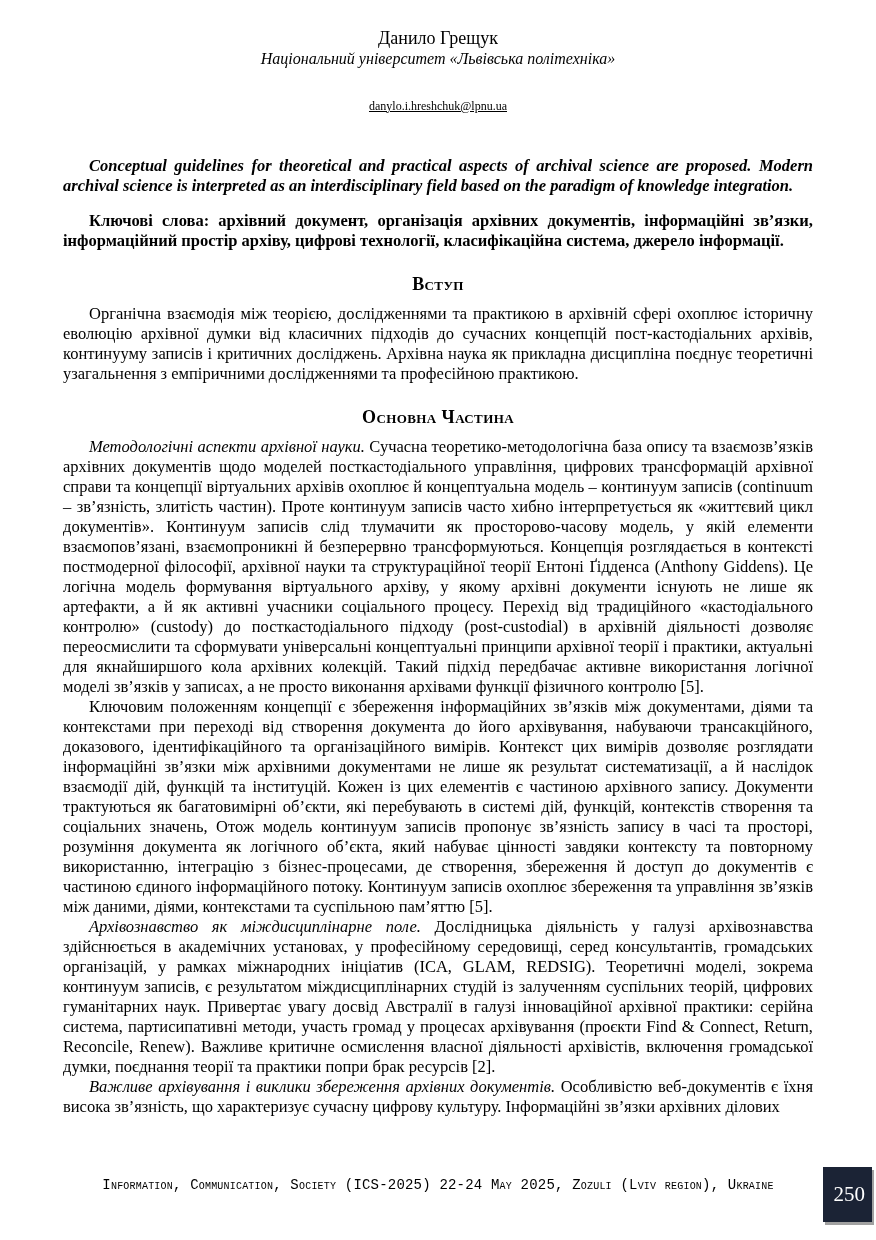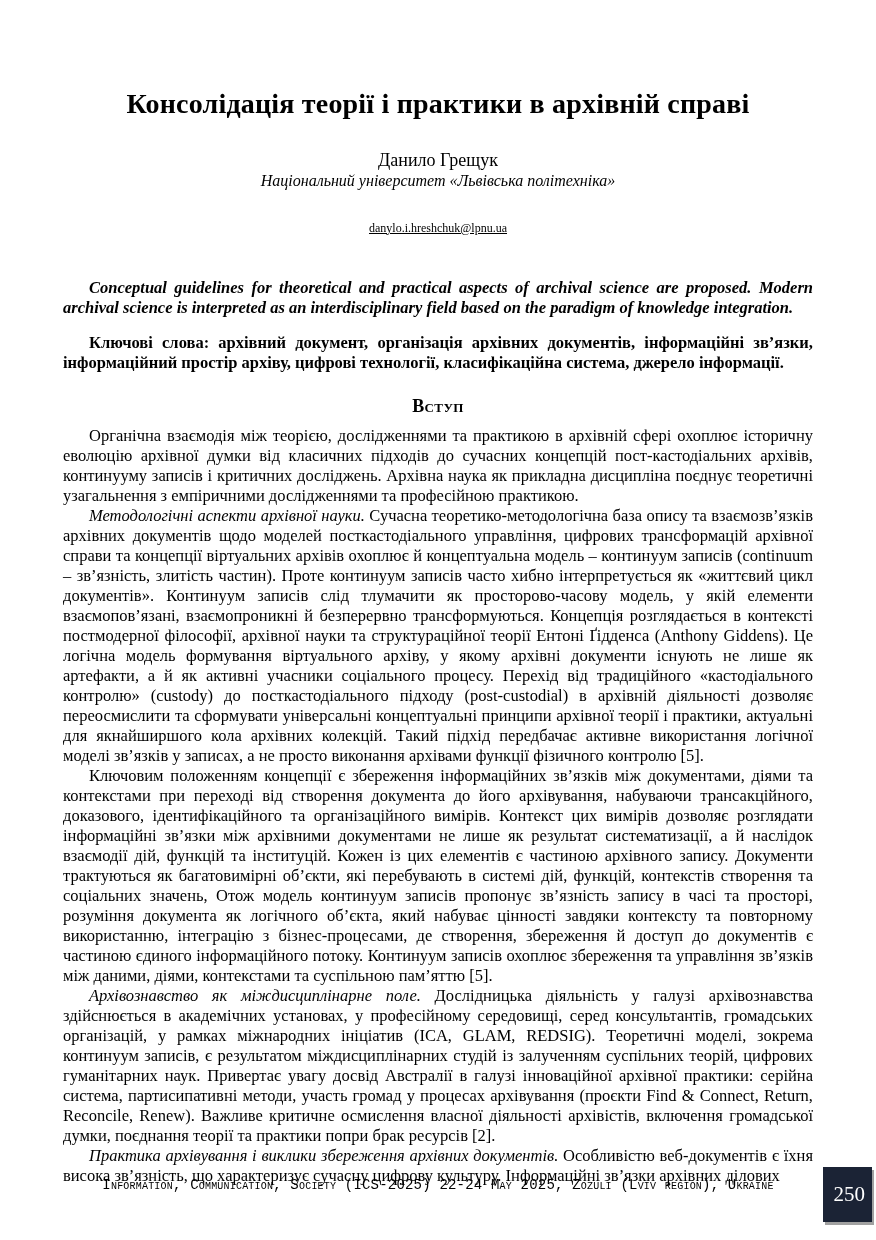--- a/index.html
+++ b/index.html
@@ -78,43 +78,43 @@
     font-size:21px;
     box-shadow:2px 3px 0 rgba(145,145,145,0.85);
   }
 </style>
 </head>
 <body>
 
 <div class="page">
   <div class="content">
 
-    <h1 class="paper-title">Консолідація теорії і практики в архівній справі</h1>
 
     <div class="author-block">
       <div class="author-name">Данило Грещук</div>
       <div class="aff-line">Національний університет «Львівська політехніка»</div>
       <div class="email-line"><span class="email-link">danylo.i.hreshchuk@lpnu.ua</span></div>
     </div>
 
     <p class="abstract">Conceptual guidelines for theoretical and practical aspects of archival science are proposed. Modern archival science is interpreted as an interdisciplinary field based on the paradigm of knowledge integration.</p>
 
     <p class="keywords"><span>Ключові слова:</span> <span>архівний документ, організація архівних документів, інформаційні зв’язки, інформаційний простір архіву, цифрові технології, класифікаційна система, джерело інформації.</span></p>
 
     <h2 class="section-heading">Вступ</h2>
     <p class="body-par">Органічна взаємодія між теорією, дослідженнями та практикою в архівній сфері охоплює історичну еволюцію архівної думки від класичних підходів до сучасних концепцій пост-кастодіальних архівів, континууму записів і критичних досліджень. Архівна наука як прикладна дисципліна поєднує теоретичні узагальнення з емпіричними дослідженнями та професійною практикою.</p>
 
+    <h2 class="section-heading">Основна Частина</h2>
 
     <p class="body-par"><span class="lead-italic">Методологічні аспекти архівної науки. </span><span>Сучасна теоретико-методологічна база опису та взаємозв’язків архівних документів щодо моделей посткастодіального управління, цифрових трансформацій архівної справи та концепції віртуальних архівів охоплює й концептуальна модель – континуум записів (continuum – зв’язність, злитість частин). Проте континуум записів часто хибно інтерпретується як «життєвий цикл документів». Континуум записів слід тлумачити як просторово-часову модель, у якій елементи взаємопов’язані, взаємопроникні й безперервно трансформуються. Концепція розглядається в контексті постмодерної філософії, архівної науки та структураційної теорії Ентоні Ґідденса (Anthony Giddens). Це логічна модель формування віртуального архіву, у якому архівні документи існують не лише як артефакти, а й як активні учасники соціального процесу. Перехід від традиційного «кастодіального контролю» (custody) до посткастодіального підходу (post-custodial) в архівній діяльності дозволяє переосмислити та сформувати універсальні концептуальні принципи архівної теорії і практики, актуальні для якнайширшого кола архівних колекцій. Такий підхід передбачає активне використання логічної моделі зв’язків у записах, а не просто виконання архівами функції фізичного контролю [5].</span></p>
 
     <p class="body-par"><span>Ключовим положенням концепції є збереження інформаційних зв’язків між документами, діями та контекстами при переході від створення документа до його архівування, набуваючи трансакційного, доказового, ідентифікаційного та організаційного вимірів. Контекст цих вимірів дозволяє розглядати інформаційні зв’язки між архівними документами не лише як результат систематизації, а й наслідок взаємодії дій, функцій та інституцій. Кожен із цих елементів є частиною архівного запису. Документи трактуються як багатовимірні об’єкти, які перебувають в системі дій, функцій, контекстів створення та соціальних значень, Отож модель континуум записів пропонує зв’язність запису в часі та просторі, розуміння документа як логічного об’єкта, який набуває цінності завдяки контексту та повторному використанню, інтеграцію з бізнес-процесами, де створення, збереження й доступ до документів є частиною єдиного інформаційного потоку. Континуум записів охоплює збереження та управління зв’язків між даними, діями, контекстами та суспільною пам’яттю [5].</span></p>
 
     <p class="body-par"><span class="lead-italic">Архівознавство як міждисциплінарне поле. </span><span>Дослідницька діяльність у галузі архівознавства здійснюється в академічних установах, у професійному середовищі, серед консультантів, громадських організацій, у рамках міжнародних ініціатив (ICA, GLAM, REDSIG). Теоретичні моделі, зокрема континуум записів, є результатом міждисциплінарних студій із залученням суспільних теорій, цифрових гуманітарних наук. Привертає увагу досвід Австралії в галузі інноваційної архівної практики: серійна система, партисипативні методи, участь громад у процесах архівування (проєкти Find &amp; Connect, Return, Reconcile, Renew). Важливе критичне осмислення власної діяльності архівістів, включення громадської думки, поєднання теорії та практики попри брак ресурсів [2].</span></p>
 
-    <p class="body-par"><span class="lead-italic">Практика архівування і виклики збереження архівних документів. </span><span>Особливістю веб-документів є їхня висока зв’язність, що характеризує сучасну цифрову культуру. Інформаційні зв’язки архівних ділових</span></p>
+    <p class="body-par"><span class="lead-italic">Важливе архівування і виклики збереження архівних документів. </span><span>Особливістю веб-документів є їхня висока зв’язність, що характеризує сучасну цифрову культуру. Інформаційні зв’язки архівних ділових</span></p>
 
   </div>
 
   <div class="footer-line">Information, Communication, Society (ICS-2025) 22-24 May 2025, Zozuli (Lviv region), Ukraine</div>
 
   <div class="page-badge">
       <span>250</span>
     </div>
 </div>
 

